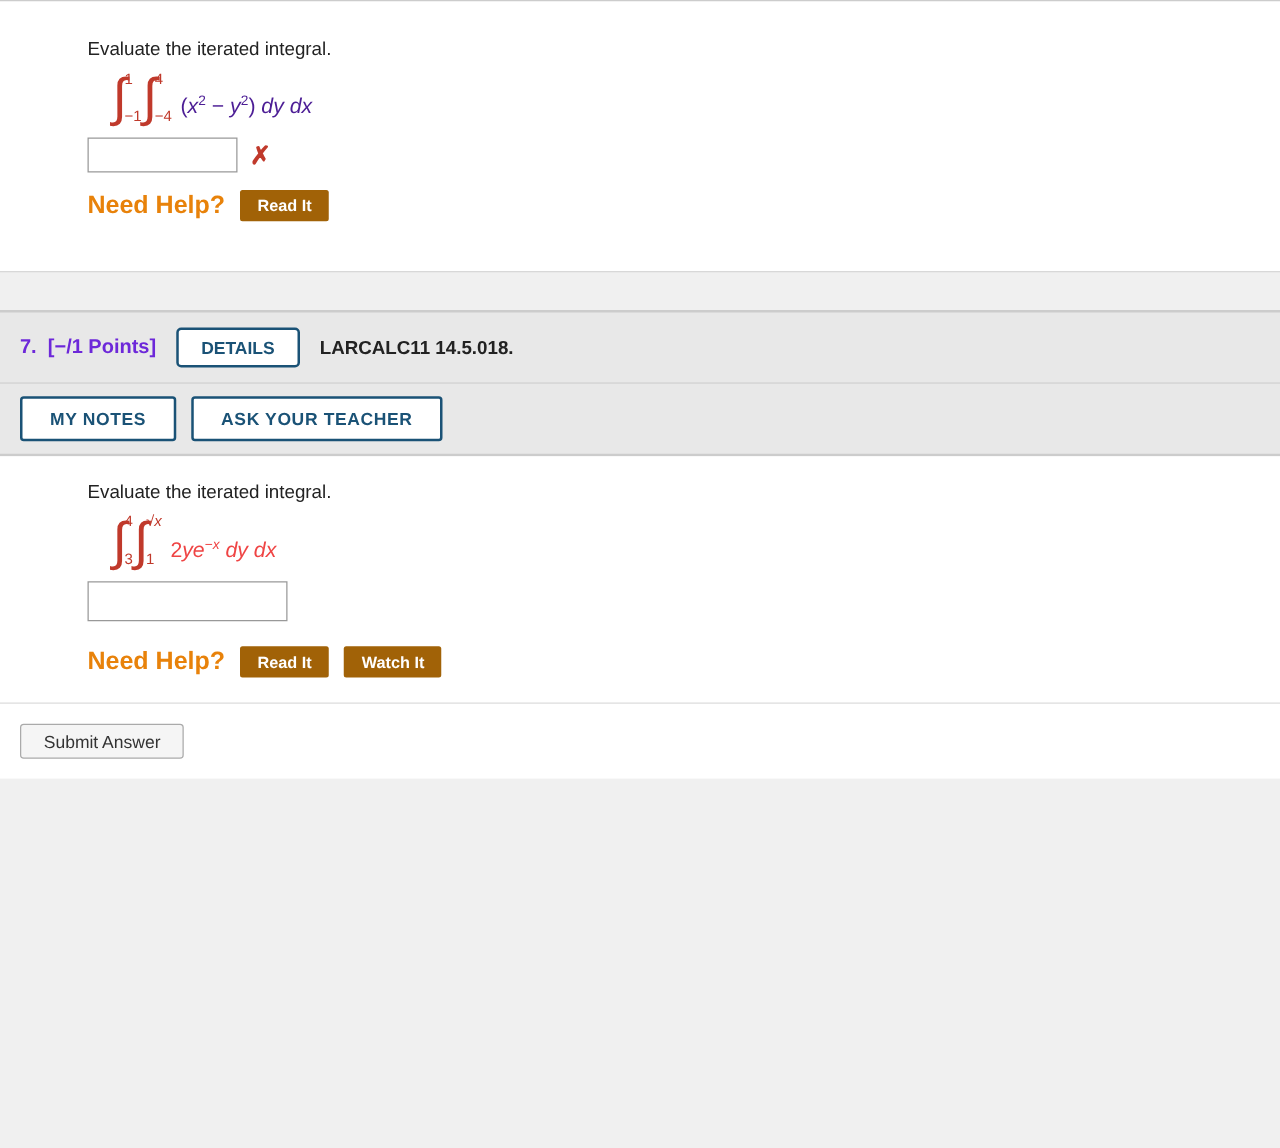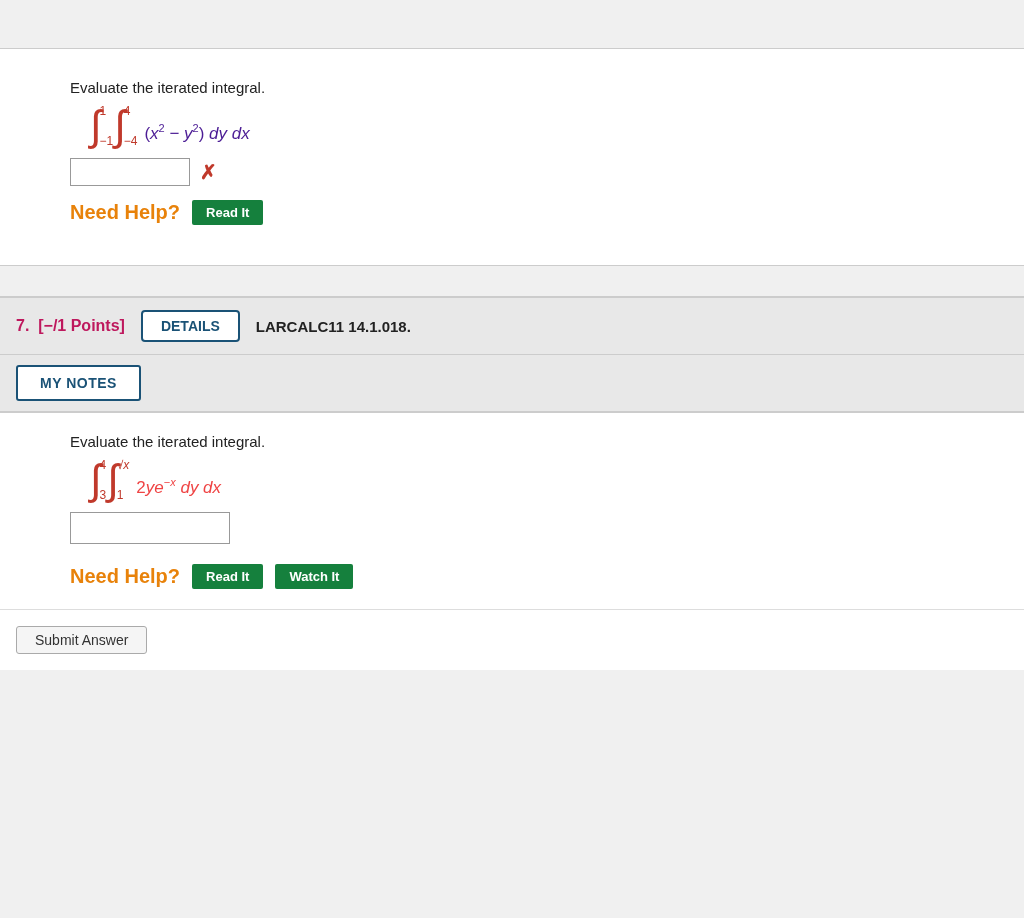--- a/index.html
+++ b/index.html
@@ -6,21 +6,20 @@
     body {
       font-family: Arial, sans-serif;
       background: #f0f0f0;
       font-size: 15px;
       color: #222;
     }
     .page-wrapper {
       background: #f0f0f0;
       padding: 0;
       width: 1024px;
-      margin-top: 48px;
     }
 
     
     .problem-section {
       background: #fff;
       border-top: 1px solid #ccc;
       border-bottom: 1px solid #ccc;
       padding: 20px 0 20px 0;
     }
 
@@ -62,21 +61,21 @@
       margin-top: 6px;
     }
 
     .need-help-label {
       color: #e8820a;
       font-weight: bold;
       font-size: 20px;
     }
 
     .help-btn {
-      background: #15803d;
+      background: #a16207;
       color: #fff;
       border: none;
       padding: 5px 14px;
       font-size: 13px;
       font-weight: bold;
       cursor: pointer;
       border-radius: 2px;
     }
 
     
@@ -86,21 +85,21 @@
       border-bottom: 1px solid #ccc;
       padding: 12px 16px;
       display: flex;
       align-items: center;
       gap: 16px;
     }
 
     .problem-number {
       font-weight: bold;
       font-size: 16px;
-      color: #be185d;
+      color: #6d28d9;
     }
 
     .details-btn {
       border: 2px solid #1a5276;
       color: #1a5276;
       background: #fff;
       padding: 6px 18px;
       font-size: 14px;
       font-weight: bold;
       cursor: pointer;
@@ -256,25 +255,26 @@
   </div>
 
   <div style="height: 30px; background: #f0f0f0;"></div>
 
   <div class="problem-header">
     <span class="problem-number">
       <span>7.</span>&nbsp;
       <span>[−/1 Points]</span>
     </span>
     <button class="details-btn">DETAILS</button>
-    <span class="problem-id">LARCALC11 14.1.018.</span>
+    <span class="problem-id">LARCALC11 14.5.018.</span>
   </div>
 
   <div class="action-row">
     <button class="action-btn">MY NOTES</button>
+    <button class="action-btn">ASK YOUR TEACHER</button>
   </div>
 
   <div class="problem7-content">
     <div class="problem-statement">Evaluate the iterated integral.</div>
 
     <div class="math-container">
       <span class="integral-display">
 
         <span class="int-pair">
           <span class="int-sign">∫</span>

